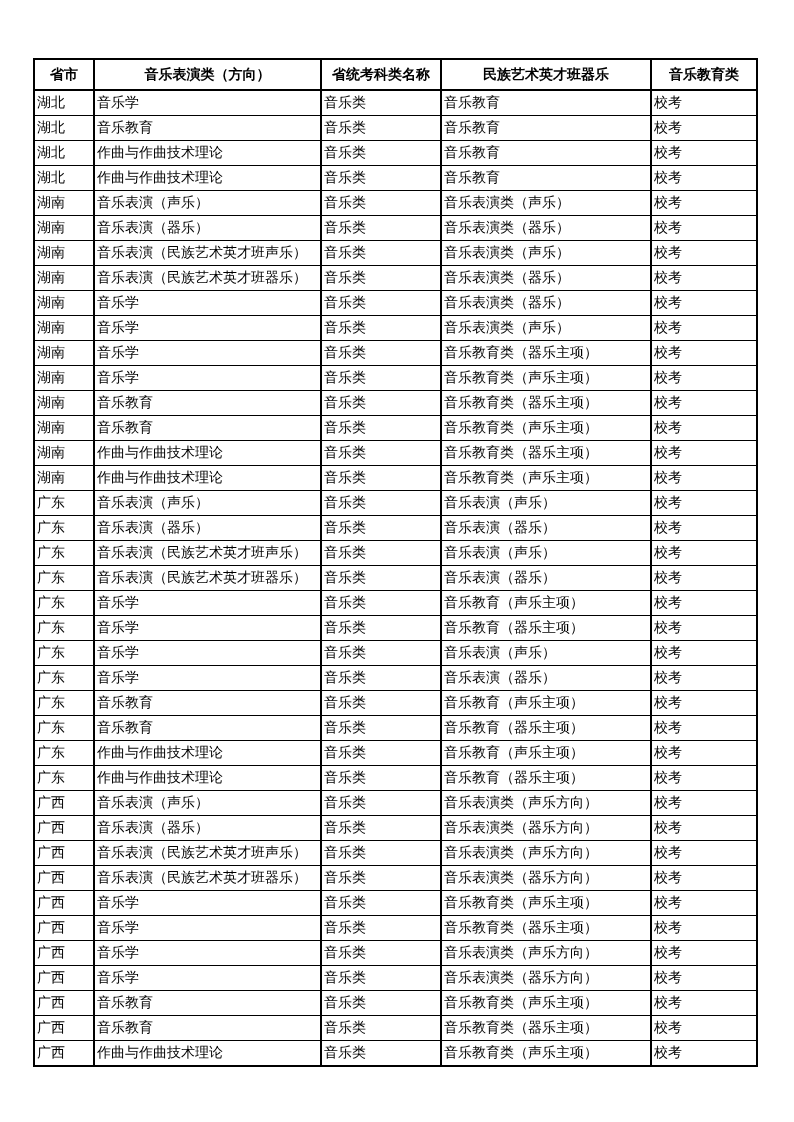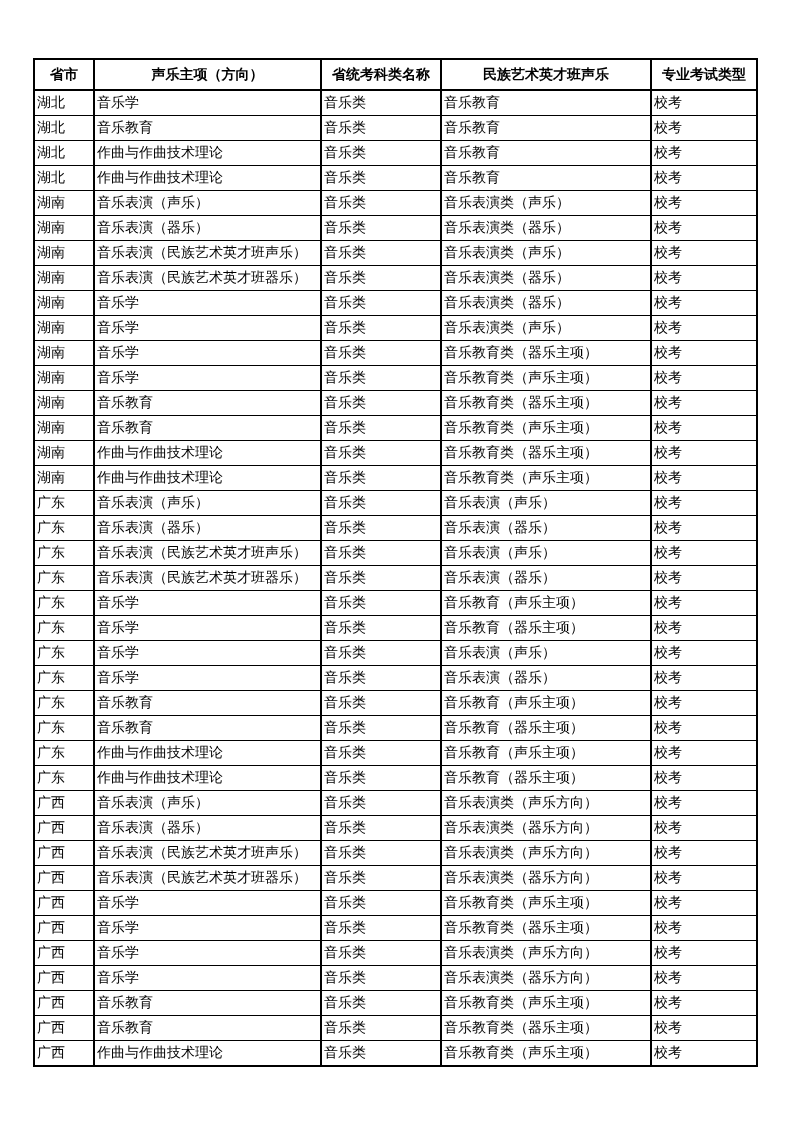--- a/index.html
+++ b/index.html
@@ -62,24 +62,24 @@
     <colgroup>
       <col style="width:60px">
       <col style="width:227px">
       <col style="width:120px">
       <col style="width:210px">
       <col style="width:106px">
     </colgroup>
     <thead>
       <tr>
         <th>省市</th>
-        <th>声乐主项（方向）</th>
+        <th>音乐表演类（方向）</th>
         <th>省统考科类名称</th>
-        <th>民族艺术英才班声乐</th>
-        <th>专业考试类型</th>
+        <th>民族艺术英才班器乐</th>
+        <th>音乐教育类</th>
       </tr>
     </thead>
     <tbody>
         <tr>
       <td>湖北</td>
       <td>音乐学</td>
       <td>音乐类</td>
       <td>音乐教育</td>
       <td>校考</td>
     </tr>

